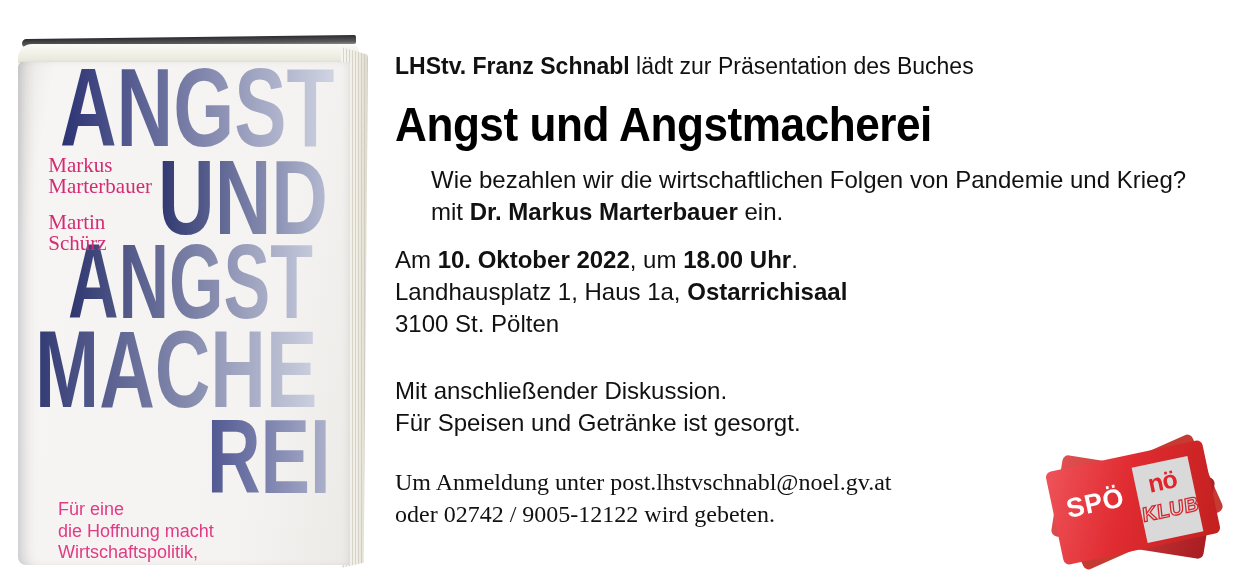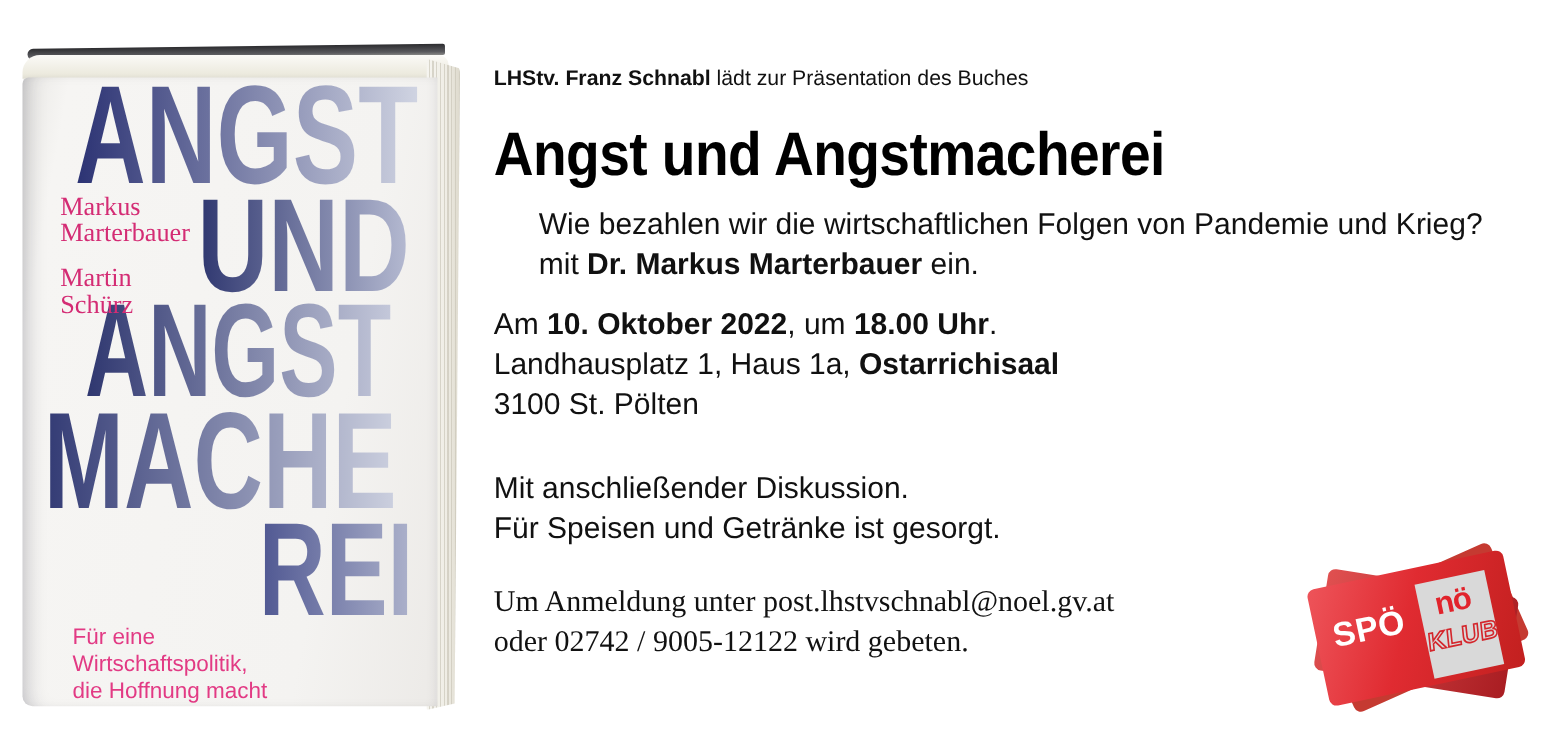--- a/index.html
+++ b/index.html
@@ -54,21 +54,21 @@
   }
   .cov-authors .grp2{margin-top:15px;}
   .cov-tagline{
     position:absolute;left:40px;top:437px;font-family:Liberation Sans, sans-serif;
     font-size:18px;line-height:21.5px;color:#e23a84;
   }
 
   
   .inv{position:absolute;left:0;top:0;}
   .line{position:absolute;left:395px;white-space:nowrap;}
-  .intro{top:53px;font-size:17px;}
+  .intro{top:53px;font-size:23px;}
   .big-title{top:96px;font-size:49px;font-weight:bold;letter-spacing:-.5px;
     transform:scaleX(.9);transform-origin:left top;color:#000;}
   .para{font-size:24px;line-height:32px;}
   .p1{top:164px;margin-left:36px;} .p2{top:244px;} .p3{top:375px;} .p4{top:466px;font-family:Liberation Serif, serif;}
   b,.bold{font-weight:bold;}
 
   
   .logo{position:absolute;left:1050px;top:442px;width:172px;height:135px;}
   .logo .card{position:absolute;border-radius:6px;}
   .card-back{left:12px;top:18px;width:152px;height:84px;background:#c53a31;transform:rotate(-24deg);}
@@ -102,22 +102,22 @@
       <div class="cov-line cov-mache">MACHE</div>
       <div class="cov-line cov-rei">REI</div>
       <div class="cov-authors">
         <div>Markus</div>
         <div>Marterbauer</div>
         <div class="grp2">Martin</div>
         <div>Schürz</div>
       </div>
       <div class="cov-tagline">
         <div>Für eine</div>
+        <div>die Hoffnung macht</div>
         <div>Wirtschaftspolitik,</div>
-        <div>die Hoffnung macht</div>
       </div>
 
     </div>
   </div>
 
   <div class="inv">
     <div class="line intro"><b>LHStv. Franz Schnabl</b><span> lädt zur Präsentation des Buches</span></div>
 
     <div class="line big-title">Angst und Angstmacherei</div>
 

